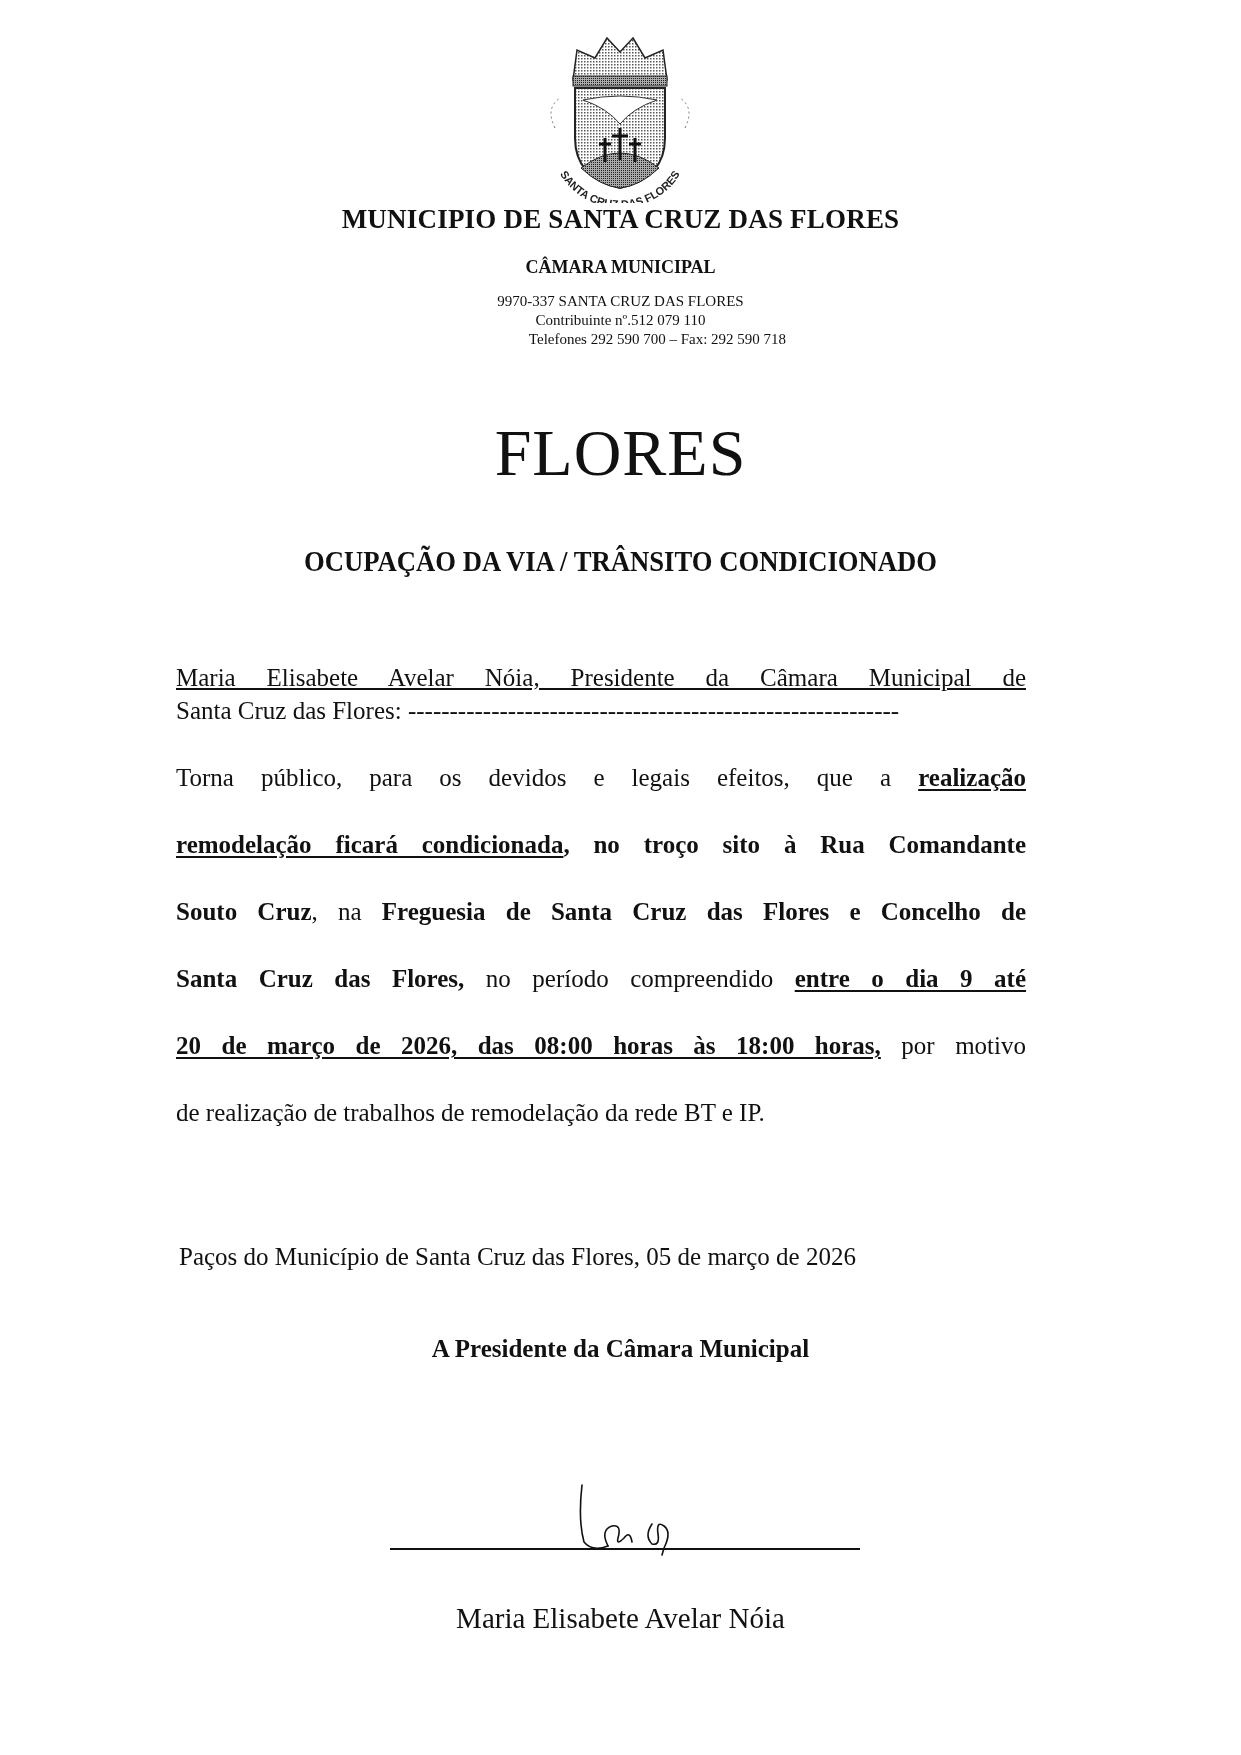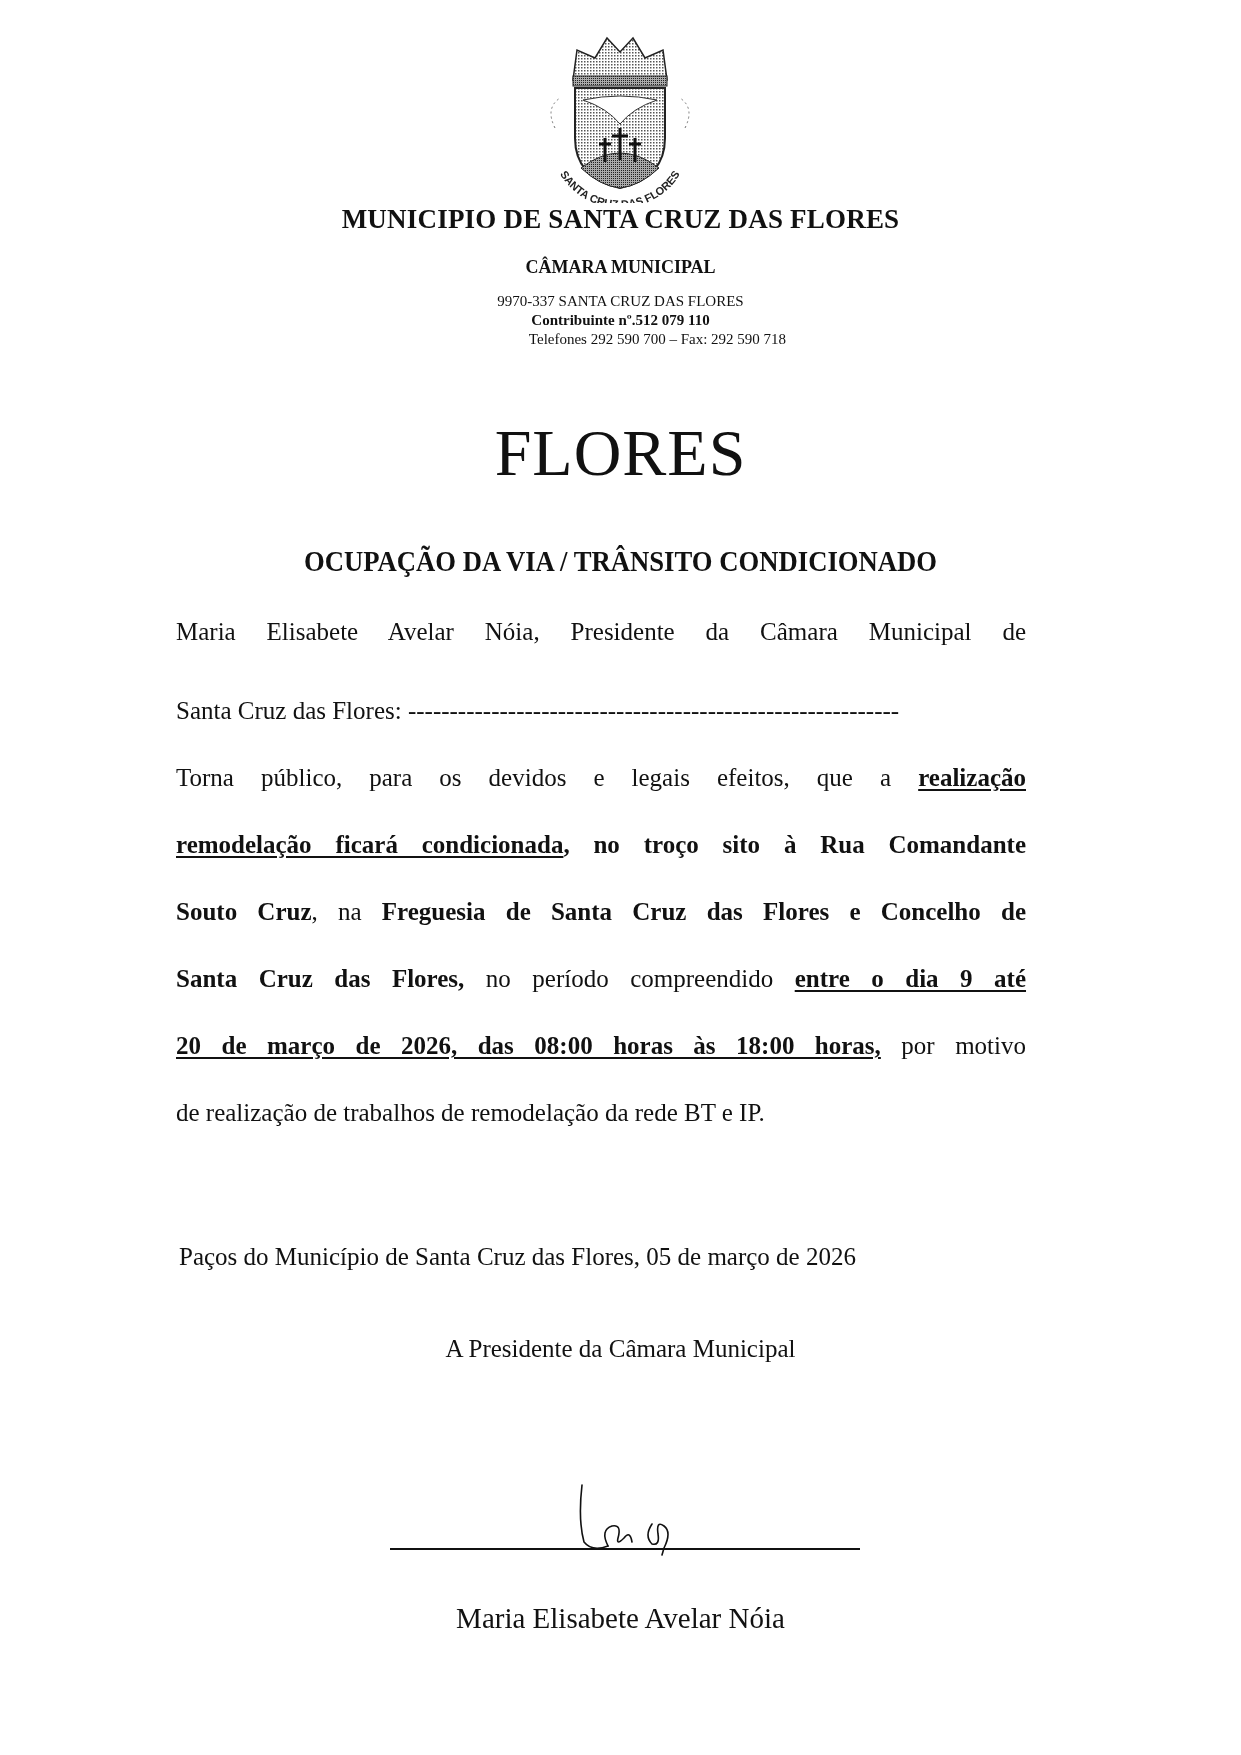--- a/index.html
+++ b/index.html
@@ -8,44 +8,44 @@
   .serif { font-family: "Liberation Serif", "DejaVu Serif", serif; }
   .cond { font-family: "Liberation Serif", "DejaVu Serif", serif; }
   .center { left: 0; width: 1241px; text-align: center; }
 
   #logo { left: 515px; top: 28px; width: 210px; height: 175px; }
 
   #muni-title { top: 204px; font-size: 27px; font-weight: bold; letter-spacing: 0.2px; }
   #camara { top: 257px; font-size: 18px; font-weight: bold; }
   .addr { font-size: 15px; line-height: 19px; }
   #addr1 { top: 292px; }
-  #addr2 { top: 311px; font-weight: bold; }
+  #addr2 { top: 311px; }
   #addr3 { top: 330px; padding-left: 37px; }
 
   #edital { top: 415px; font-size: 66px; letter-spacing: 1px; }
   #subtitle { top: 545px; font-size: 29px; font-weight: bold; transform: scaleX(0.92); }
 
   .line { left: 176px; width: 850px; font-size: 25px; white-space: nowrap; }
   .justify { text-align: justify; text-align-last: justify; }
   .b { font-weight: bold; }
   .u { text-decoration: underline; text-decoration-thickness: 2px; text-underline-offset: 3px; }
 
-  #l1 { top: 618px; }
+  #l1 { top: 664px; text-decoration: underline; }
   #l2 { top: 697px; }
   #l3 { top: 764px; }
   #l4 { top: 831px; }
   #l5 { top: 898px; }
   #l6 { top: 965px; }
   #l7 { top: 1032px; }
   #l8 { top: 1099px; }
 
   .dashes { letter-spacing: 0; }
 
   #place-date { top: 1243px; font-size: 25px; left: 0; width: 991px; text-align: center; padding-left: 44px; box-sizing: border-box; }
-  #president-role { top: 1335px; font-size: 25px; }
+  #president-role { top: 1335px; font-size: 25px; font-weight: bold; }
   #signature { left: 560px; top: 1480px; width: 180px; height: 80px; }
   #sig-line { left: 390px; top: 1548px; width: 470px; height: 0; border-top: 2px solid #111; }
   #sig-name { top: 1602px; font-size: 29px; }
 </style>
 </head>
 <body>
 
 <div id="logo" class="abs">
   <svg width="210" height="175" viewBox="0 0 210 175">
     <defs>

